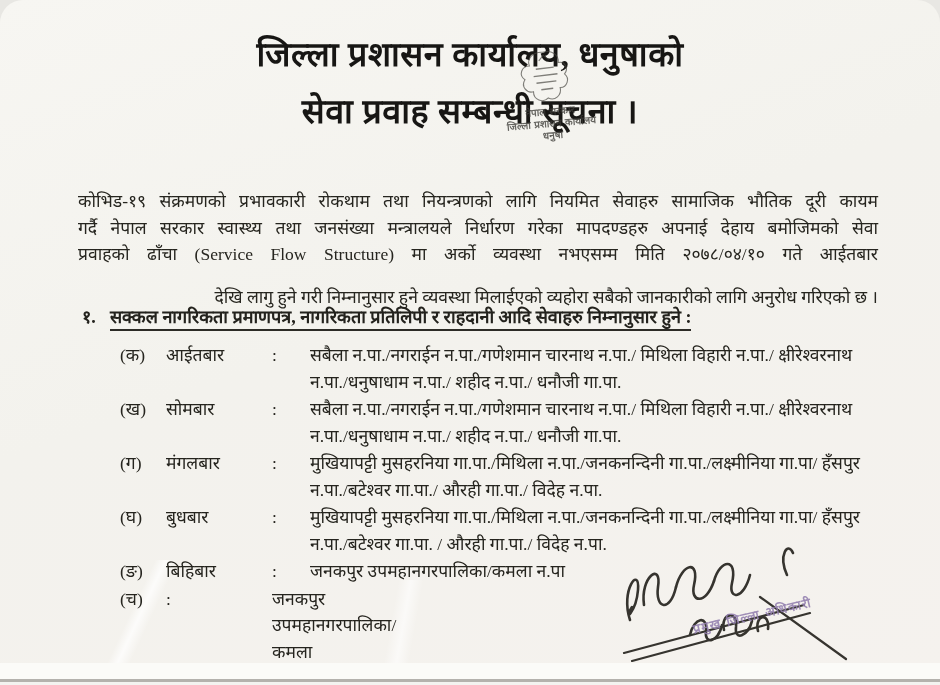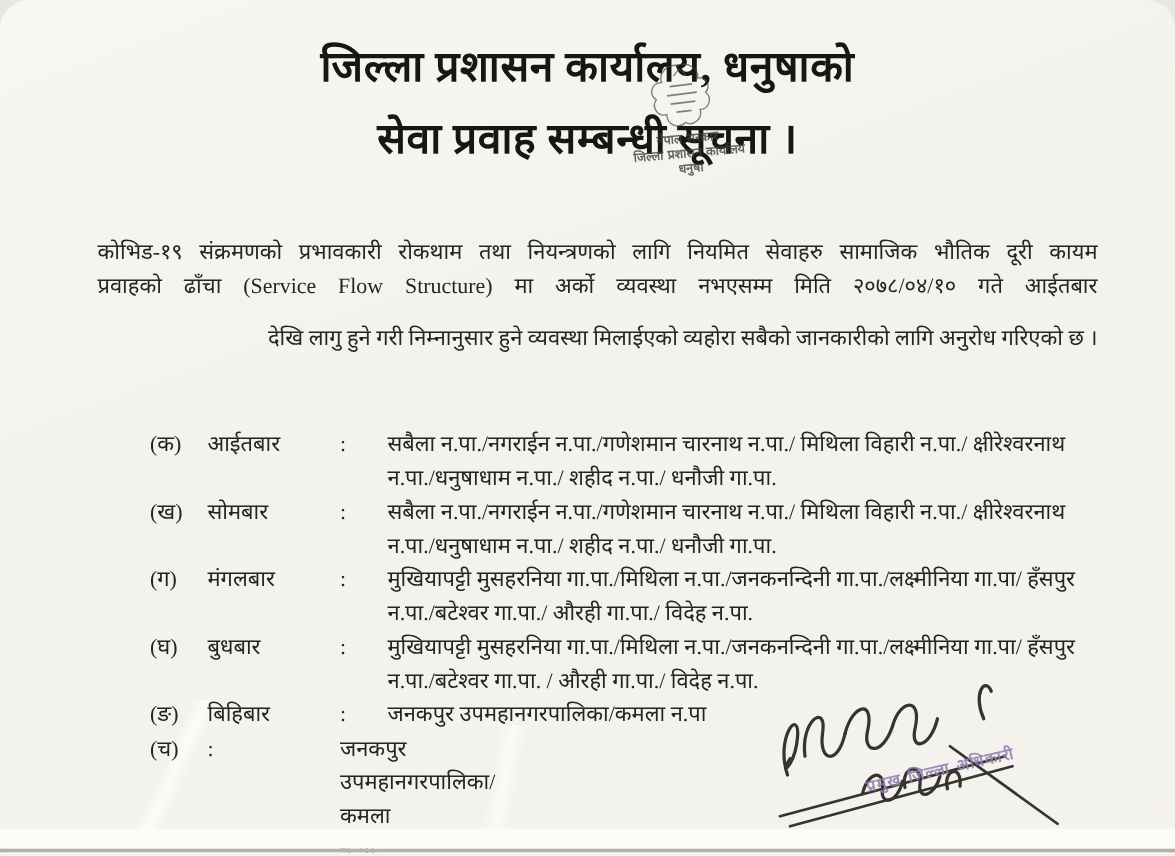--- a/index.html
+++ b/index.html
@@ -75,24 +75,28 @@
         <path d="M26 12 L31 7 L36 12"></path>
       </svg>
     </span>
     <div class="seal-line">नेपाल सरकार</div>
     <div class="seal-line">जिल्ला प्रशासन कार्यालय</div>
     <div class="seal-line">धनुषा</div>
   </div>
 
   <div class="intro">
     <div class="jline">कोभिड-१९ संक्रमणको प्रभावकारी रोकथाम तथा नियन्त्रणको लागि नियमित सेवाहरु सामाजिक भौतिक दूरी कायम</div>
+    <div class="jline">गर्दै नेपाल सरकार स्वास्थ्य तथा जनसंख्या मन्त्रालयले निर्धारण गरेका मापदण्डहरु अपनाई देहाय बमोजिमको सेवा</div>
     <div class="jline">प्रवाहको ढाँचा (Service Flow Structure) मा अर्को व्यवस्था नभएसम्म मिति २०७८/०४/१० गते आईतबार</div>
     <div class="lline">देखि लागु हुने गरी निम्नानुसार हुने व्यवस्था मिलाईएको व्यहोरा सबैको जानकारीको लागि अनुरोध गरिएको छ ।</div>
   </div>
 
+  <div class="section-heading">
+    <span class="num">१.</span><span class="hd">सक्कल नागरिकता प्रमाणपत्र, नागरिकता प्रतिलिपी र राहदानी आदि सेवाहरु निम्नानुसार हुने :</span>
+  </div>
 
   <div class="schedule">
 
     <div class="row">
       <span class="label">(क)</span>
       <span class="day">आईतबार</span>
       <span class="colon">:</span>
       <span class="services">सबैला न.पा./नगराईन न.पा./गणेशमान चारनाथ न.पा./ मिथिला विहारी न.पा./ क्षीरेश्वरनाथ न.पा./धनुषाधाम न.पा./ शहीद न.पा./ धनौजी गा.पा.</span>
     </div>
 

